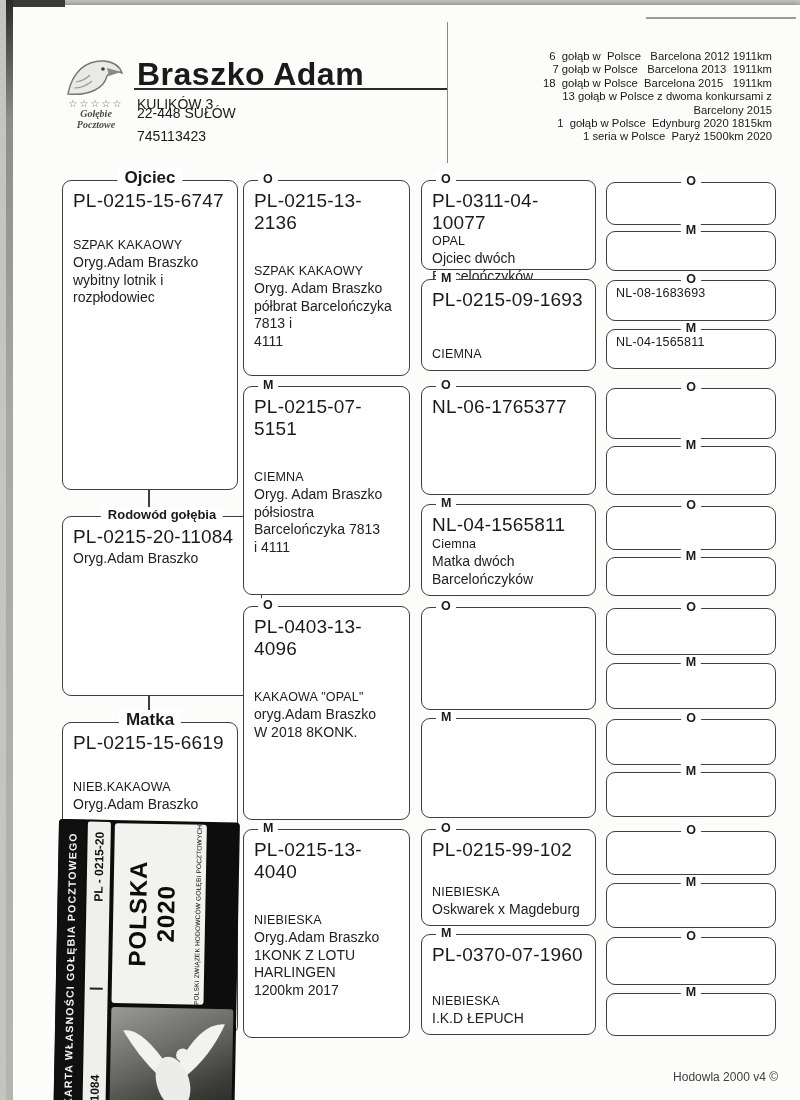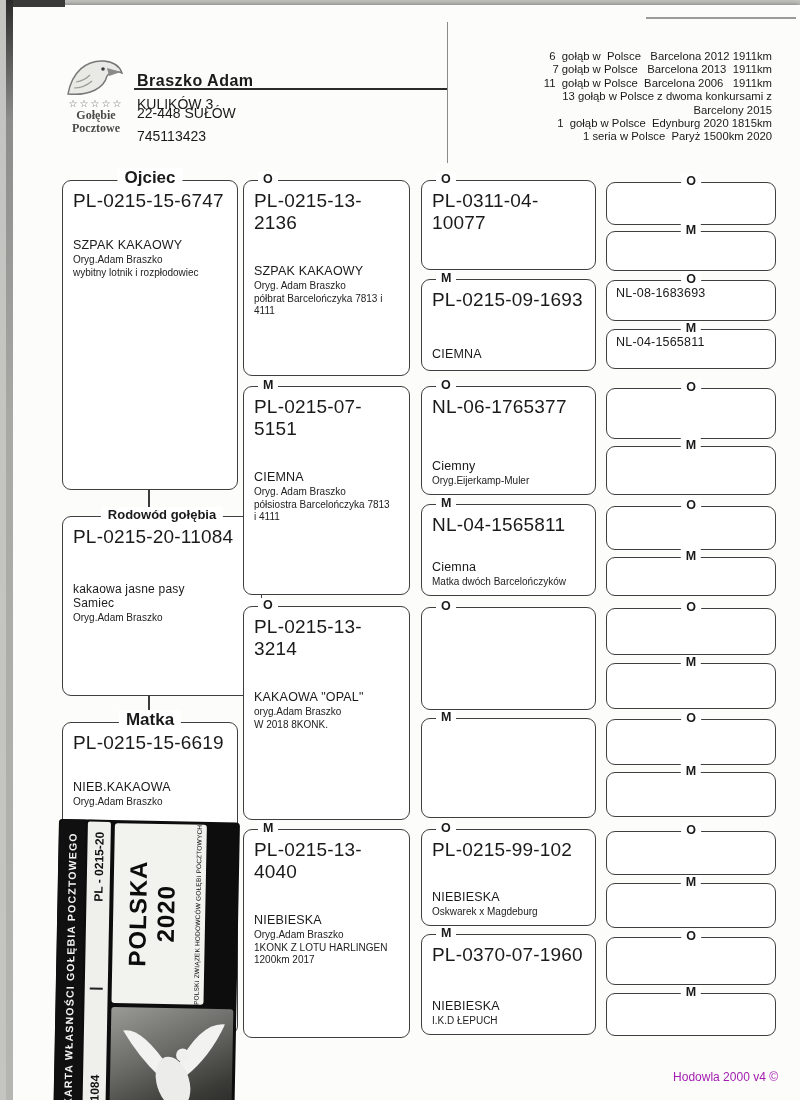--- a/index.html
+++ b/index.html
@@ -10,40 +10,40 @@
           box-shadow:0 0 6px rgba(0,0,0,.45); }
   .edge-left { position:absolute; left:6px; top:0; width:7px; height:1100px;
           background:linear-gradient(180deg,#2b2b2b,#8c8c8a 120px,#a8a8a5 420px,#b5b5b2); }
   .corner { position:absolute; left:13px; top:0; width:52px; height:7px; background:#3a3a38; }
   .topline { position:absolute; right:4px; top:17px; width:150px; height:2px; background:#9b9b98; }
 
   
   .logo { position:absolute; left:58px; top:54px; width:76px; text-align:center; }
   .logo svg { display:block; margin:0 auto; }
   .logo .stars { font-size:10px; letter-spacing:2px; color:#666; line-height:1.1; }
-  .logo .lname { font-family:"Liberation Serif",serif; font-weight:bold; font-size:12px; color:#49494 7; line-height:1.05; color:#4a4a48; }
-  .title { position:absolute; left:137px; top:56px; font-size:16px; font-weight:bold; letter-spacing:.5px;margin-top:16px; }
+  .logo .lname { font-family:"Liberation Serif",serif; font-weight:bold; font-size:10px; color:#49494 7; line-height:1.05; color:#4a4a48;font-style:italic; }
+  .title { position:absolute; left:137px; top:56px; font-size:32px; font-weight:bold; letter-spacing:.5px; }
   .title-underline { position:absolute; left:134px; top:88px; width:313px; height:2px; background:#2b2b2b; }
   .addr { position:absolute; left:137px; font-size:14px; }
   .hdr-divider { position:absolute; left:447px; top:22px; width:1px; height:141px; background:#8a8a88; }
   .ach-block { position:absolute; right:28px; top:50px; text-align:right; font-size:11.3px; line-height:13.4px; }
   .ach { white-space:pre; }
 
   
   .pbox { position:absolute; background:#fff; border:1.6px solid #3f3f3f; border-radius:9px;
           display:flex; flex-direction:column; }
   .sex { position:absolute; top:-9px; background:#fff; padding:0 5px; font-weight:bold; font-size:12.5px; }
   .sex.left { left:14px; }
   .sex.center { left:50%; transform:translateX(-50%); }
   .seclabel { position:absolute; top:-13px; left:50%; transform:translateX(-50%); background:#fff;
           padding:0 7px; font-weight:bold; font-size:17px; white-space:nowrap; }
   .seclabel.small { font-size:13px; top:-10px; }
   .ring  { margin:9px 8px 0 10px; font-size:19px; letter-spacing:.2px; white-space:pre-line; }
   .name  { margin:30px 8px 0 10px; font-size:12.5px; letter-spacing:.2px; white-space:pre-line; }
-  .desc  { margin:2px 8px 0 10px; font-size:10px; line-height:1.25; white-space:pre-line; color:#222; }
+  .desc  { margin:2px 8px 0 10px; font-size:14px; line-height:1.25; white-space:pre-line; color:#222; }
   .b-father .name, .b-mother .name { margin-top:26px; }
   .b-subject .name { margin-top:34px; font-size:12px; }
   .col3 .bottom { margin-top:auto; margin-bottom:7px; }
   .col3 .bottom .name { margin-top:0; }
   .col4 .ring { margin:5px 8px 0 9px; font-size:12.5px; }
   .connector { position:absolute; width:2px; background:#3c3c3c; left:148px; }
 
   
   .card { position:absolute; left:59px; top:819px; width:181px; height:300px; background:#0d0d0d;
           border-radius:4px; transform:rotate(1.1deg); transform-origin:top left; display:flex; overflow:hidden; }
@@ -58,21 +58,21 @@
   .card-top { flex:0 0 146px; display:flex; }
   .card-white { flex:0 0 92px; background:#f2f2ee; display:flex; margin:3px 0 0 2px; border-radius:3px; overflow:hidden; }
   .polska { flex:1; display:flex; align-items:center; justify-content:center; }
   .polska .vup { font-size:24px; font-weight:bold; letter-spacing:1px; color:#0c0c0c; white-space:nowrap; }
   .assoc { flex:0 0 15px; display:flex; align-items:center; justify-content:center; }
   .assoc .vup { font-size:6.5px; color:#111; white-space:nowrap; letter-spacing:.2px; }
   .card-photo { flex:1; margin:4px 3px 3px 2px; border-radius:3px; position:relative; overflow:hidden;
           background:linear-gradient(155deg,#9a9a96 0%,#6b6b67 40%,#3b3b38 75%,#242422 100%); }
   .card-photo svg { position:absolute; inset:0; width:100%; height:100%; }
 
-  .footer { position:absolute; right:22px; top:1070px; font-size:12px; color:#a21caf; }
+  .footer { position:absolute; right:22px; top:1070px; font-size:12px; color:#404040; }
 </style>
 </head>
 <body>
 
 <div class="scan">
   <div class="page"></div>
   <div class="edge-left"></div>
   <div class="corner"></div>
   <div class="topline"></div>
 
@@ -91,41 +91,39 @@
   <div class="title">Braszko Adam</div>
   <div class="title-underline"></div>
   <div class="addr" style="top:96px">KULIKÓW 3</div>
   <div class="addr" style="top:105px">22-448 SUŁÓW</div>
   <div class="addr" style="top:128px">745113423</div>
   <div class="hdr-divider"></div>
 
   <div class="ach-block">
     <div class="ach">6  gołąb w  Polsce   Barcelona 2012 1911km</div>
     <div class="ach">7 gołąb w Polsce   Barcelona 2013  1911km</div>
-    <div class="ach">11  gołąb w Polsce  Barcelona 2006   1911km</div>
+    <div class="ach">18  gołąb w Polsce  Barcelona 2015   1911km</div>
     <div class="ach">13 gołąb w Polsce z dwoma konkursami z</div>
     <div class="ach">Barcelony 2015</div>
     <div class="ach">1  gołąb w Polsce  Edynburg 2020 1815km</div>
     <div class="ach">1 seria w Polsce  Paryż 1500km 2020</div>
   </div>
 
   <div class="pbox b-father" style="left:62px;top:180px;width:176px;height:310px">
     <span class="seclabel">Ojciec</span>
     <div class="ring">PL-0215-15-6747</div>
     <div class="name">SZPAK KAKAOWY</div>
     <div class="desc">Oryg.Adam Braszko
 wybitny lotnik i rozpłodowiec</div>
   </div>
   <div class="connector" style="top:490px;height:28px"></div>
 
   <div class="pbox b-subject" style="left:62px;top:516px;width:200px;height:180px">
     <span class="seclabel small">Rodowód gołębia</span>
     <div class="ring">PL-0215-20-11084</div>
-    <div class="name">kakaowa jasne pasy
-Samiec</div>
     <div class="desc">Oryg.Adam Braszko</div>
   </div>
   <div class="connector" style="top:696px;height:28px"></div>
 
   <div class="pbox b-mother" style="left:62px;top:722px;width:176px;height:313px">
     <span class="seclabel">Matka</span>
     <div class="ring">PL-0215-15-6619</div>
     <div class="name">NIEB.KAKAOWA</div>
     <div class="desc">Oryg.Adam Braszko</div>
   </div>
@@ -141,53 +139,53 @@
   <div class="pbox col2" style="left:243px;top:386px;width:167px;height:209px">
     <span class="sex left">M</span>
     <div class="ring">PL-0215-07-5151</div>
     <div class="name">CIEMNA</div>
     <div class="desc">Oryg. Adam Braszko
 półsiostra Barcelończyka 7813
 i 4111</div>
   </div>
   <div class="pbox col2" style="left:243px;top:606px;width:167px;height:214px">
     <span class="sex left">O</span>
-    <div class="ring">PL-0215-13-3214</div>
+    <div class="ring">PL-0403-13-4096</div>
     <div class="name">KAKAOWA "OPAL"</div>
     <div class="desc">oryg.Adam Braszko
 W 2018 8KONK.</div>
   </div>
   <div class="pbox col2" style="left:243px;top:829px;width:167px;height:209px">
     <span class="sex left">M</span>
     <div class="ring">PL-0215-13-4040</div>
     <div class="name">NIEBIESKA</div>
     <div class="desc">Oryg.Adam Braszko
 1KONK Z LOTU HARLINGEN
 1200km 2017</div>
   </div>
 
   <div class="pbox col3" style="left:421px;top:180px;width:175px;height:90px">
     <span class="sex left">O</span>
     <div class="ring">PL-0311-04-10077</div>
+    <div class="bottom">
+        <div class="name">OPAL</div>
+    <div class="desc">Ojciec dwóch Barcelończyków</div>
+      </div>
   </div>
   <div class="pbox col3" style="left:421px;top:279px;width:175px;height:92px">
     <span class="sex left">M</span>
     <div class="ring">PL-0215-09-1693</div>
     <div class="bottom">
         <div class="name">CIEMNA</div>
     <div class="desc"></div>
       </div>
   </div>
   <div class="pbox col3" style="left:421px;top:386px;width:175px;height:109px">
     <span class="sex left">O</span>
     <div class="ring">NL-06-1765377</div>
-    <div class="bottom">
-        <div class="name">Ciemny</div>
-    <div class="desc">Oryg.Eijerkamp-Muler</div>
-      </div>
   </div>
   <div class="pbox col3" style="left:421px;top:504px;width:175px;height:92px">
     <span class="sex left">M</span>
     <div class="ring">NL-04-1565811</div>
     <div class="bottom">
         <div class="name">Ciemna</div>
     <div class="desc">Matka dwóch Barcelończyków</div>
       </div>
   </div>
   <div class="pbox col3" style="left:421px;top:607px;width:175px;height:103px">

